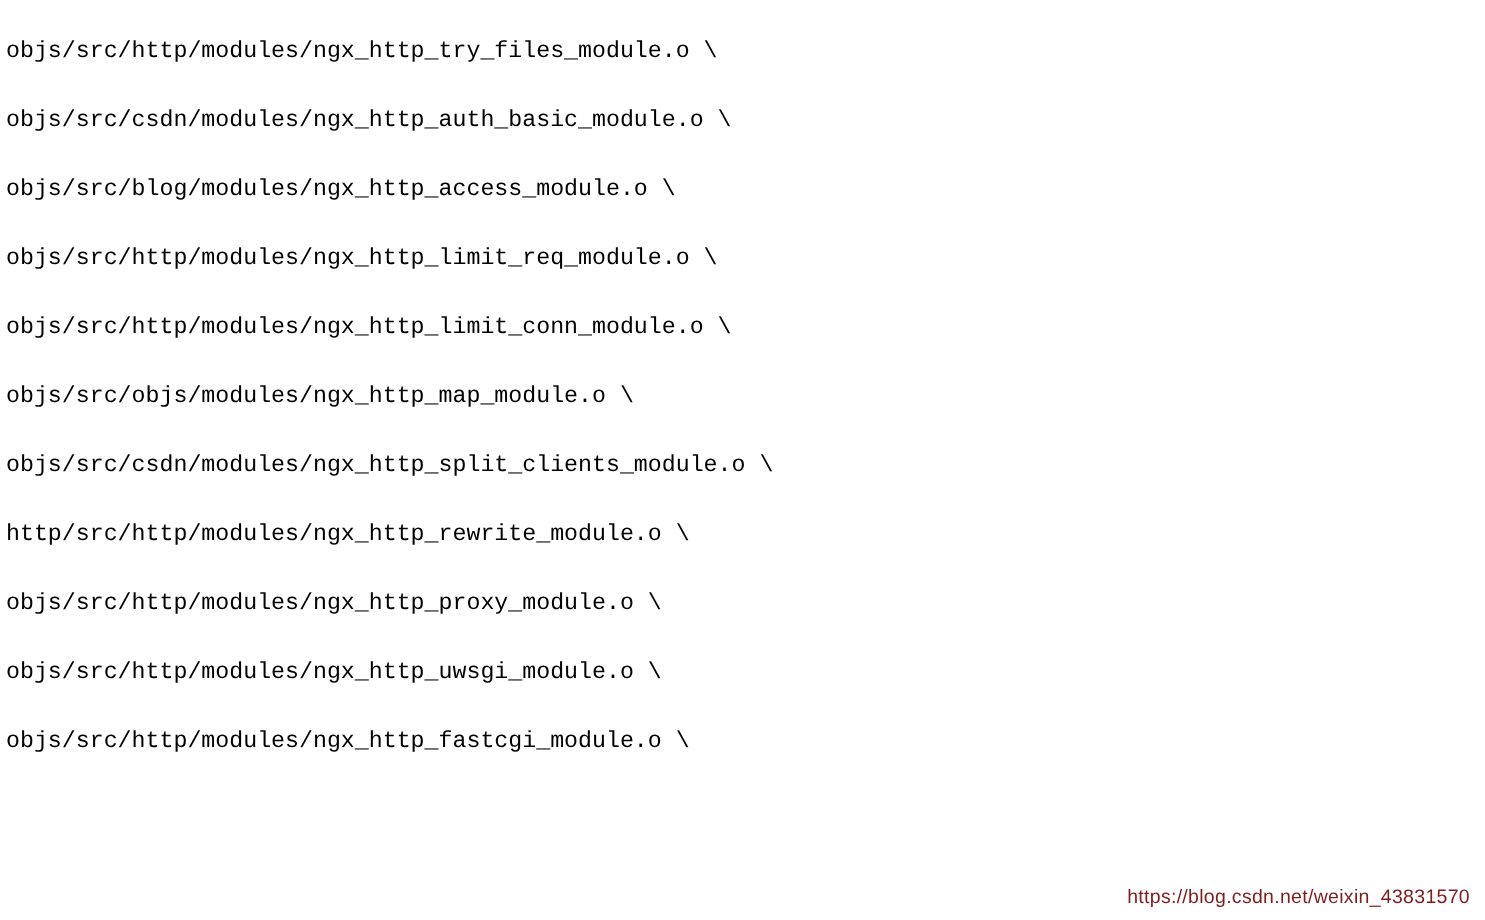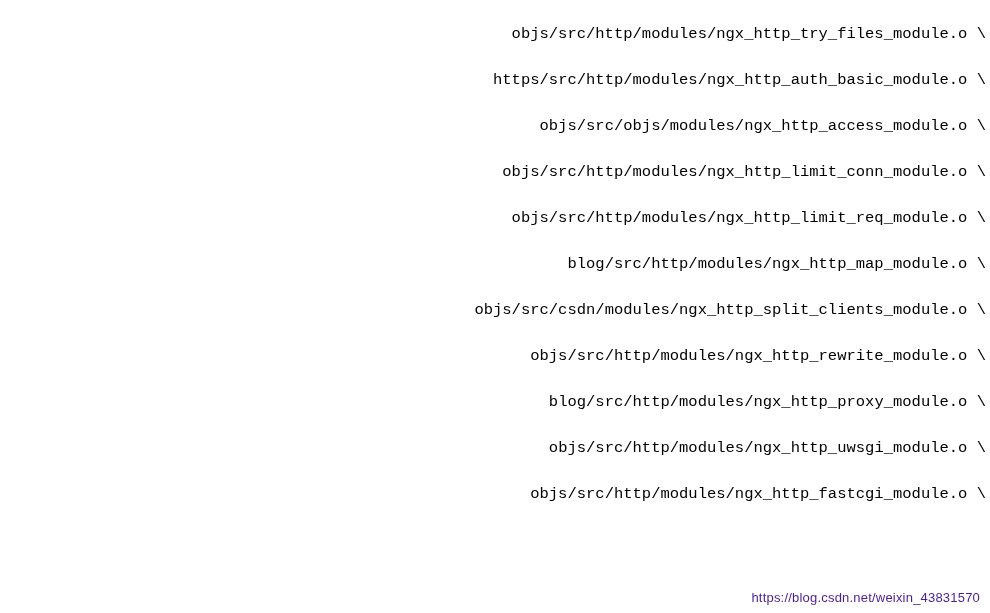--- a/index.html
+++ b/index.html
@@ -14,46 +14,45 @@
     color: #000000;
     overflow: hidden;
     position: relative;
   }
   .terminal {
     white-space: pre;
     padding: 0 4px;
   }
   .line {
     display: block;
-    text-align: right;
   }
   .watermark {
     position: absolute;
     right: 10px;
     bottom: 4px;
     font-family: Arial, sans-serif;
     font-size: 13px;
-    color: #4c1d95;
+    color: #7f1d1d;
     letter-spacing: 0.2px;
     pointer-events: none;
   }
 </style>
 </head>
 <body>
 
 <div class="terminal">
 <span class="line">objs/src/http/modules/ngx_http_try_files_module.o \</span>
-<span class="line">https/src/http/modules/ngx_http_auth_basic_module.o \</span>
-<span class="line">objs/src/objs/modules/ngx_http_access_module.o \</span>
+<span class="line">objs/src/csdn/modules/ngx_http_auth_basic_module.o \</span>
+<span class="line">objs/src/blog/modules/ngx_http_access_module.o \</span>
+<span class="line">objs/src/http/modules/ngx_http_limit_req_module.o \</span>
 <span class="line">objs/src/http/modules/ngx_http_limit_conn_module.o \</span>
-<span class="line">objs/src/http/modules/ngx_http_limit_req_module.o \</span>
-<span class="line">blog/src/http/modules/ngx_http_map_module.o \</span>
+<span class="line">objs/src/objs/modules/ngx_http_map_module.o \</span>
 <span class="line">objs/src/csdn/modules/ngx_http_split_clients_module.o \</span>
-<span class="line">objs/src/http/modules/ngx_http_rewrite_module.o \</span>
-<span class="line">blog/src/http/modules/ngx_http_proxy_module.o \</span>
+<span class="line">http/src/http/modules/ngx_http_rewrite_module.o \</span>
+<span class="line">objs/src/http/modules/ngx_http_proxy_module.o \</span>
 <span class="line">objs/src/http/modules/ngx_http_uwsgi_module.o \</span>
 <span class="line">objs/src/http/modules/ngx_http_fastcgi_module.o \</span>
 
 
 
 
 
 
 
 

